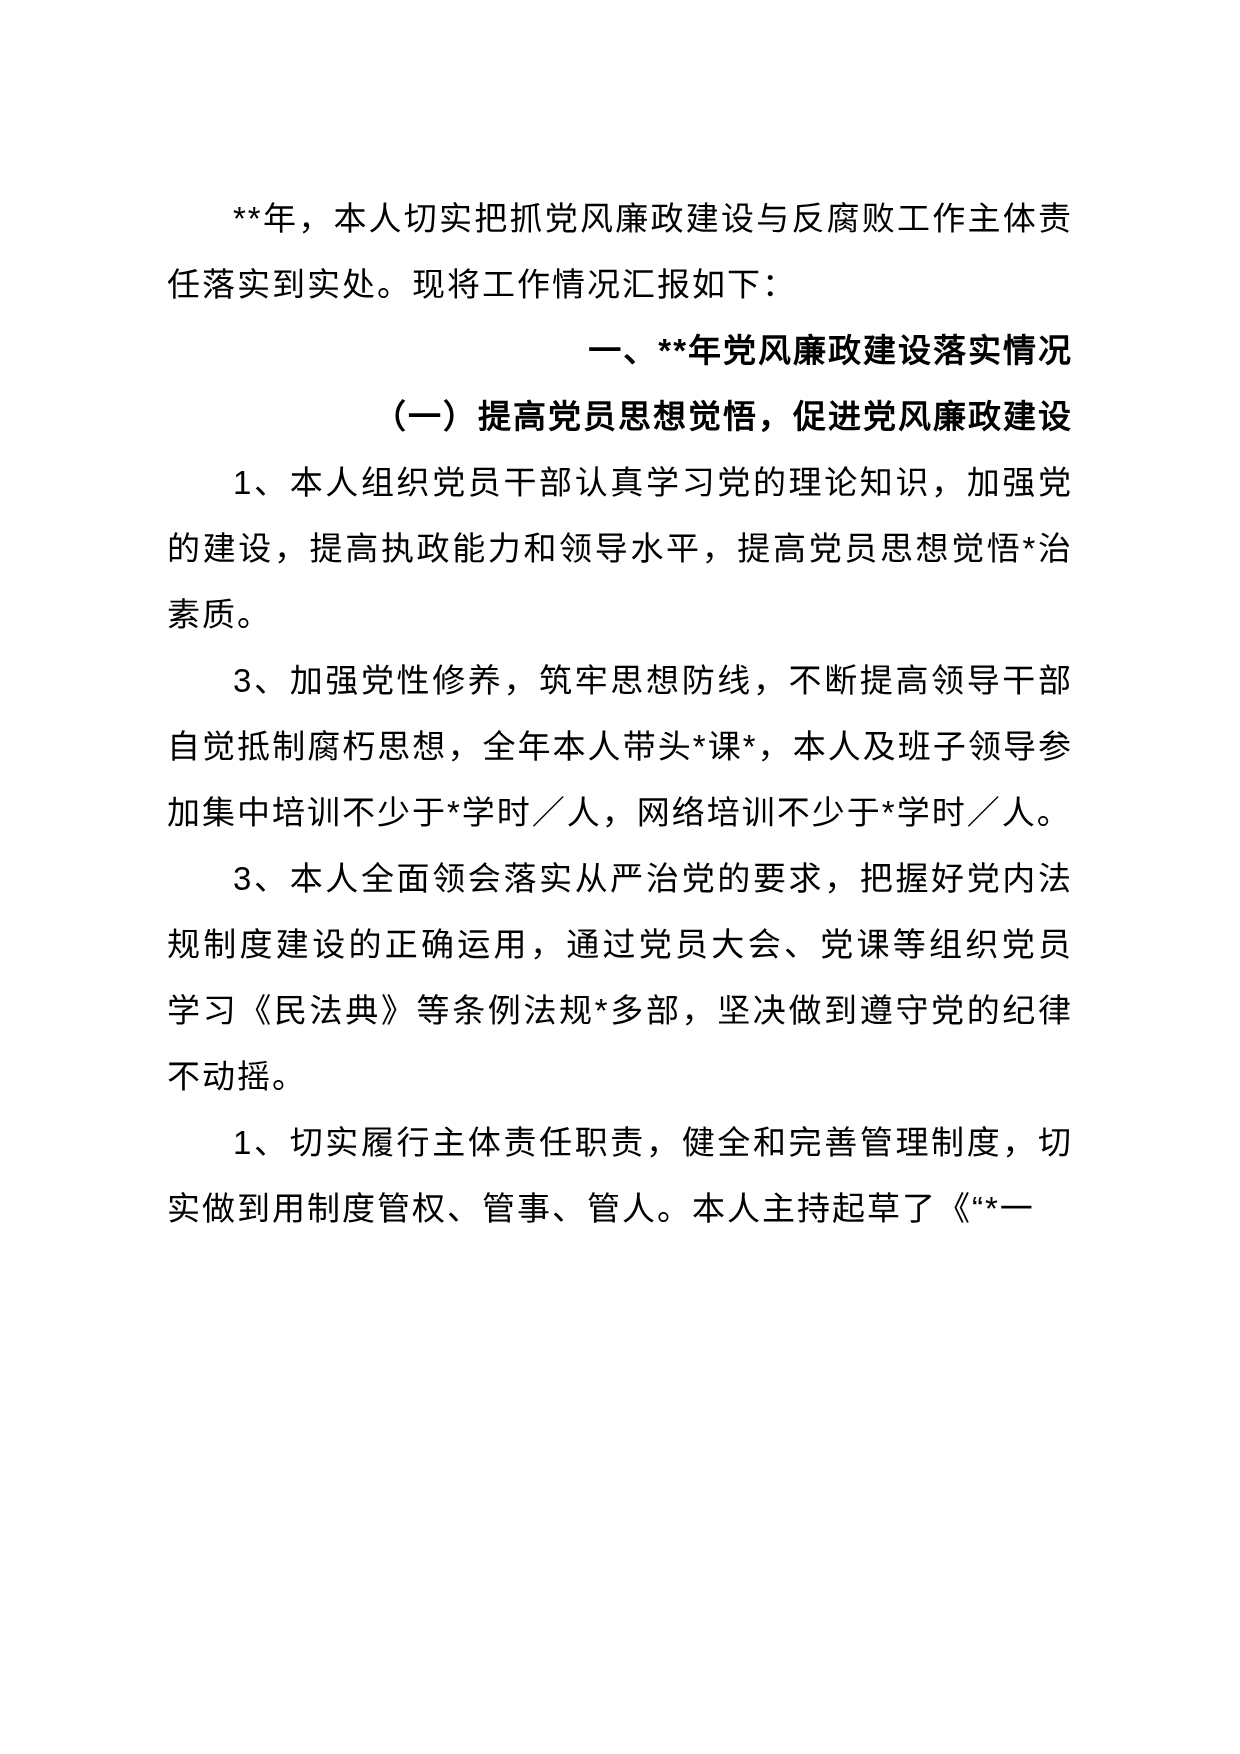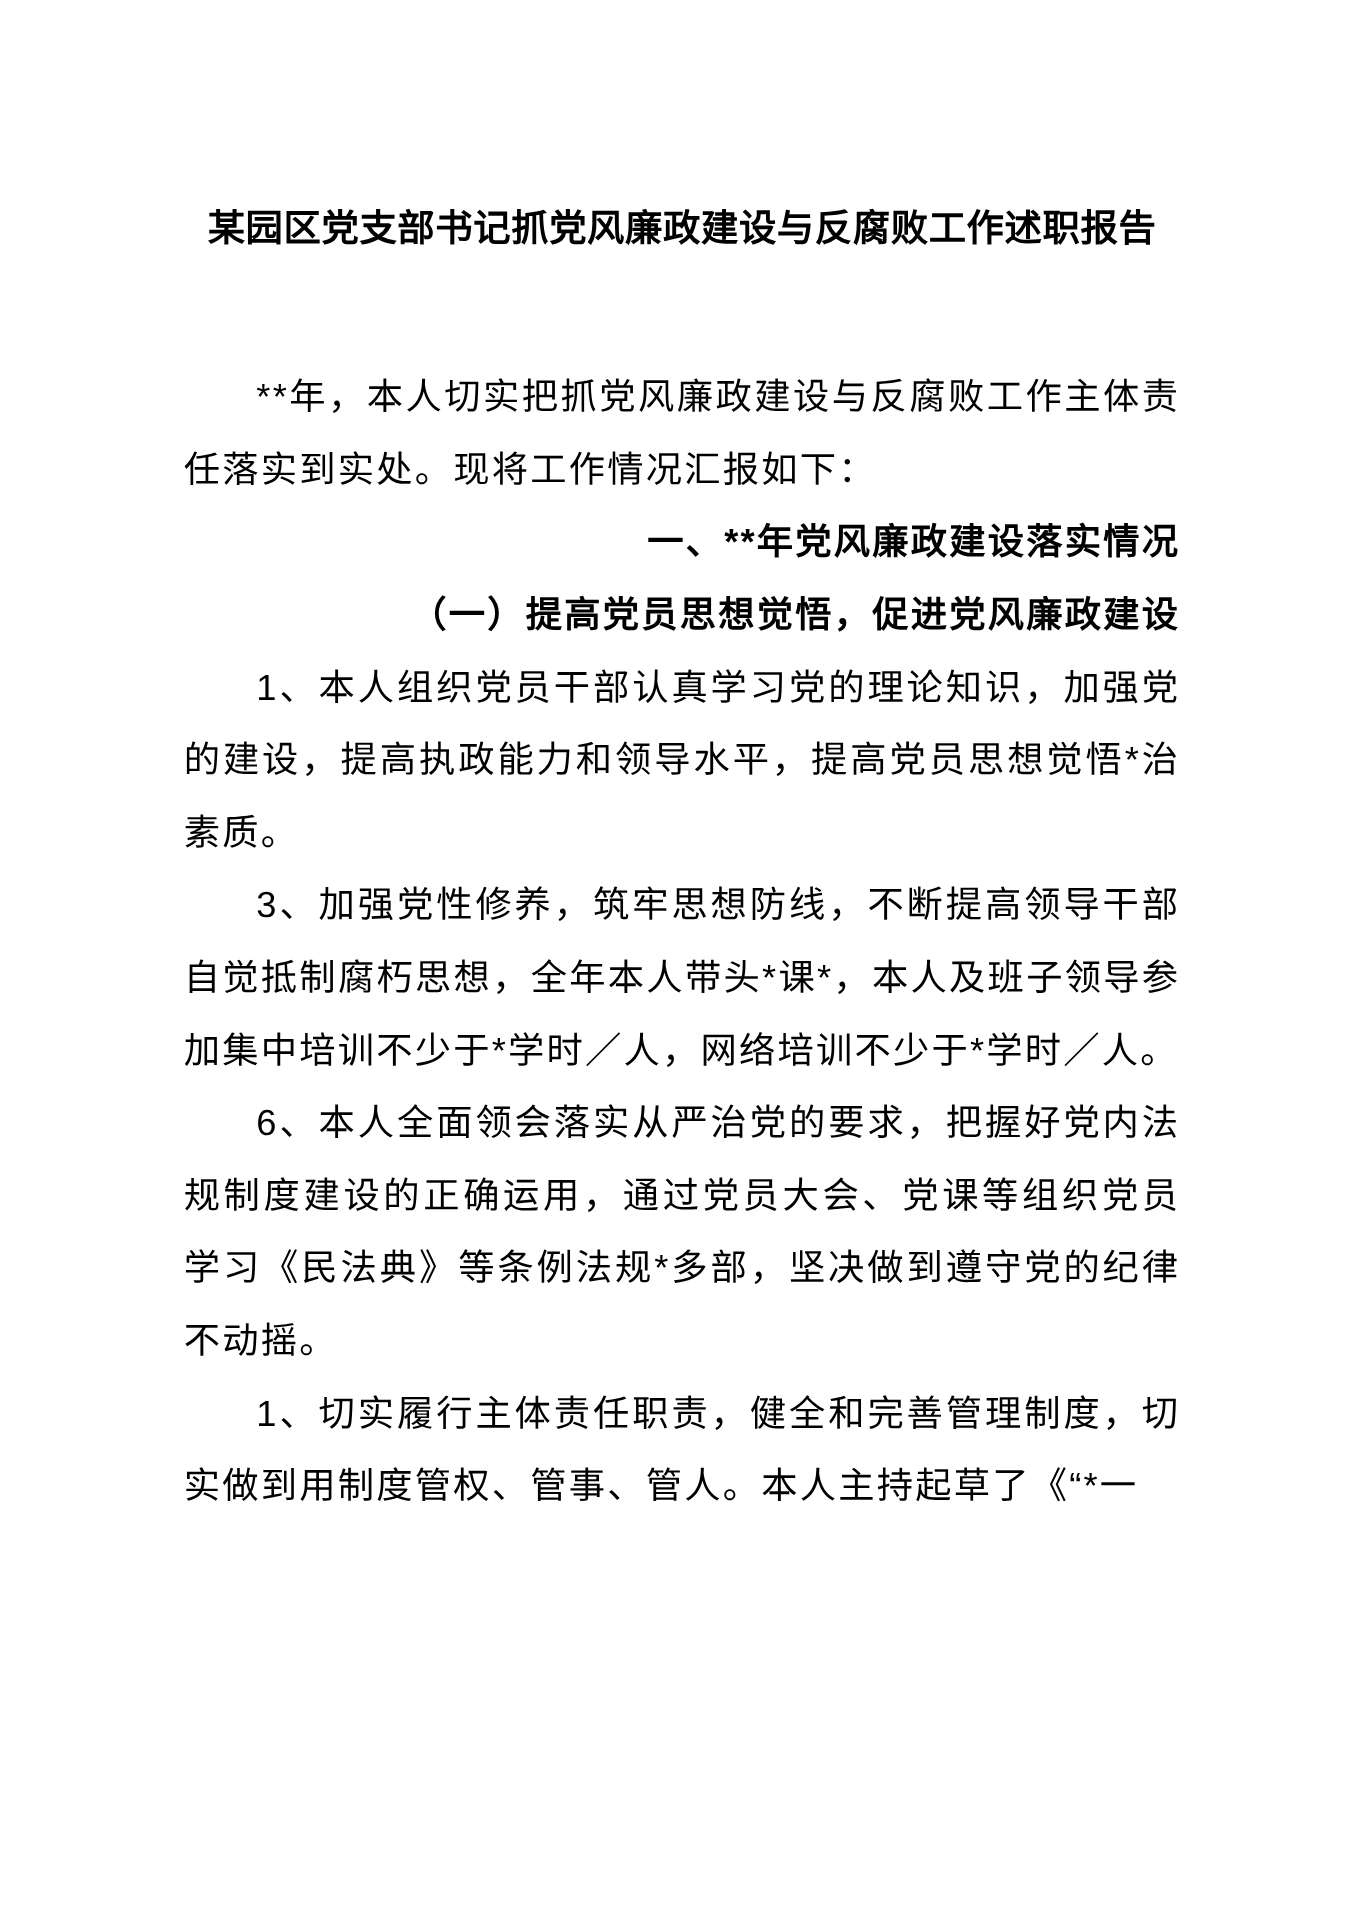--- a/index.html
+++ b/index.html
@@ -44,24 +44,23 @@
   .doc-body p.heading2 {
     font-weight: 700;
     text-align: right;
   }
 </style>
 </head>
 <body>
 
 <div class="page">
   <div class="content">
-    <h1 class="doc-title">某园区党支部书记抓党风廉政建设与反腐败工作述职报告</h1>
     <div class="doc-body">
         <p class="body">**年，本人切实把抓党风廉政建设与反腐败工作主体责任落实到实处。现将工作情况汇报如下：</p>
         <p class="heading1">一、**年党风廉政建设落实情况</p>
         <p class="heading2">（一）提高党员思想觉悟，促进党风廉政建设</p>
         <p class="body">1、本人组织党员干部认真学习党的理论知识，加强党的建设，提高执政能力和领导水平，提高党员思想觉悟*治素质。</p>
         <p class="body">3、加强党性修养，筑牢思想防线，不断提高领导干部自觉抵制腐朽思想，全年本人带头*课*，本人及班子领导参加集中培训不少于*学时／人，网络培训不少于*学时／人。</p>
-        <p class="body">6、本人全面领会落实从严治党的要求，把握好党内法规制度建设的正确运用，通过党员大会、党课等组织党员学习《民法典》等条例法规*多部，坚决做到遵守党的纪律不动摇。</p>
+        <p class="body">3、本人全面领会落实从严治党的要求，把握好党内法规制度建设的正确运用，通过党员大会、党课等组织党员学习《民法典》等条例法规*多部，坚决做到遵守党的纪律不动摇。</p>
         <p class="body">1、切实履行主体责任职责，健全和完善管理制度，切实做到用制度管权、管事、管人。本人主持起草了《“*一</p>
       </div>
   </div>
 </div>
 
 </body></html>

